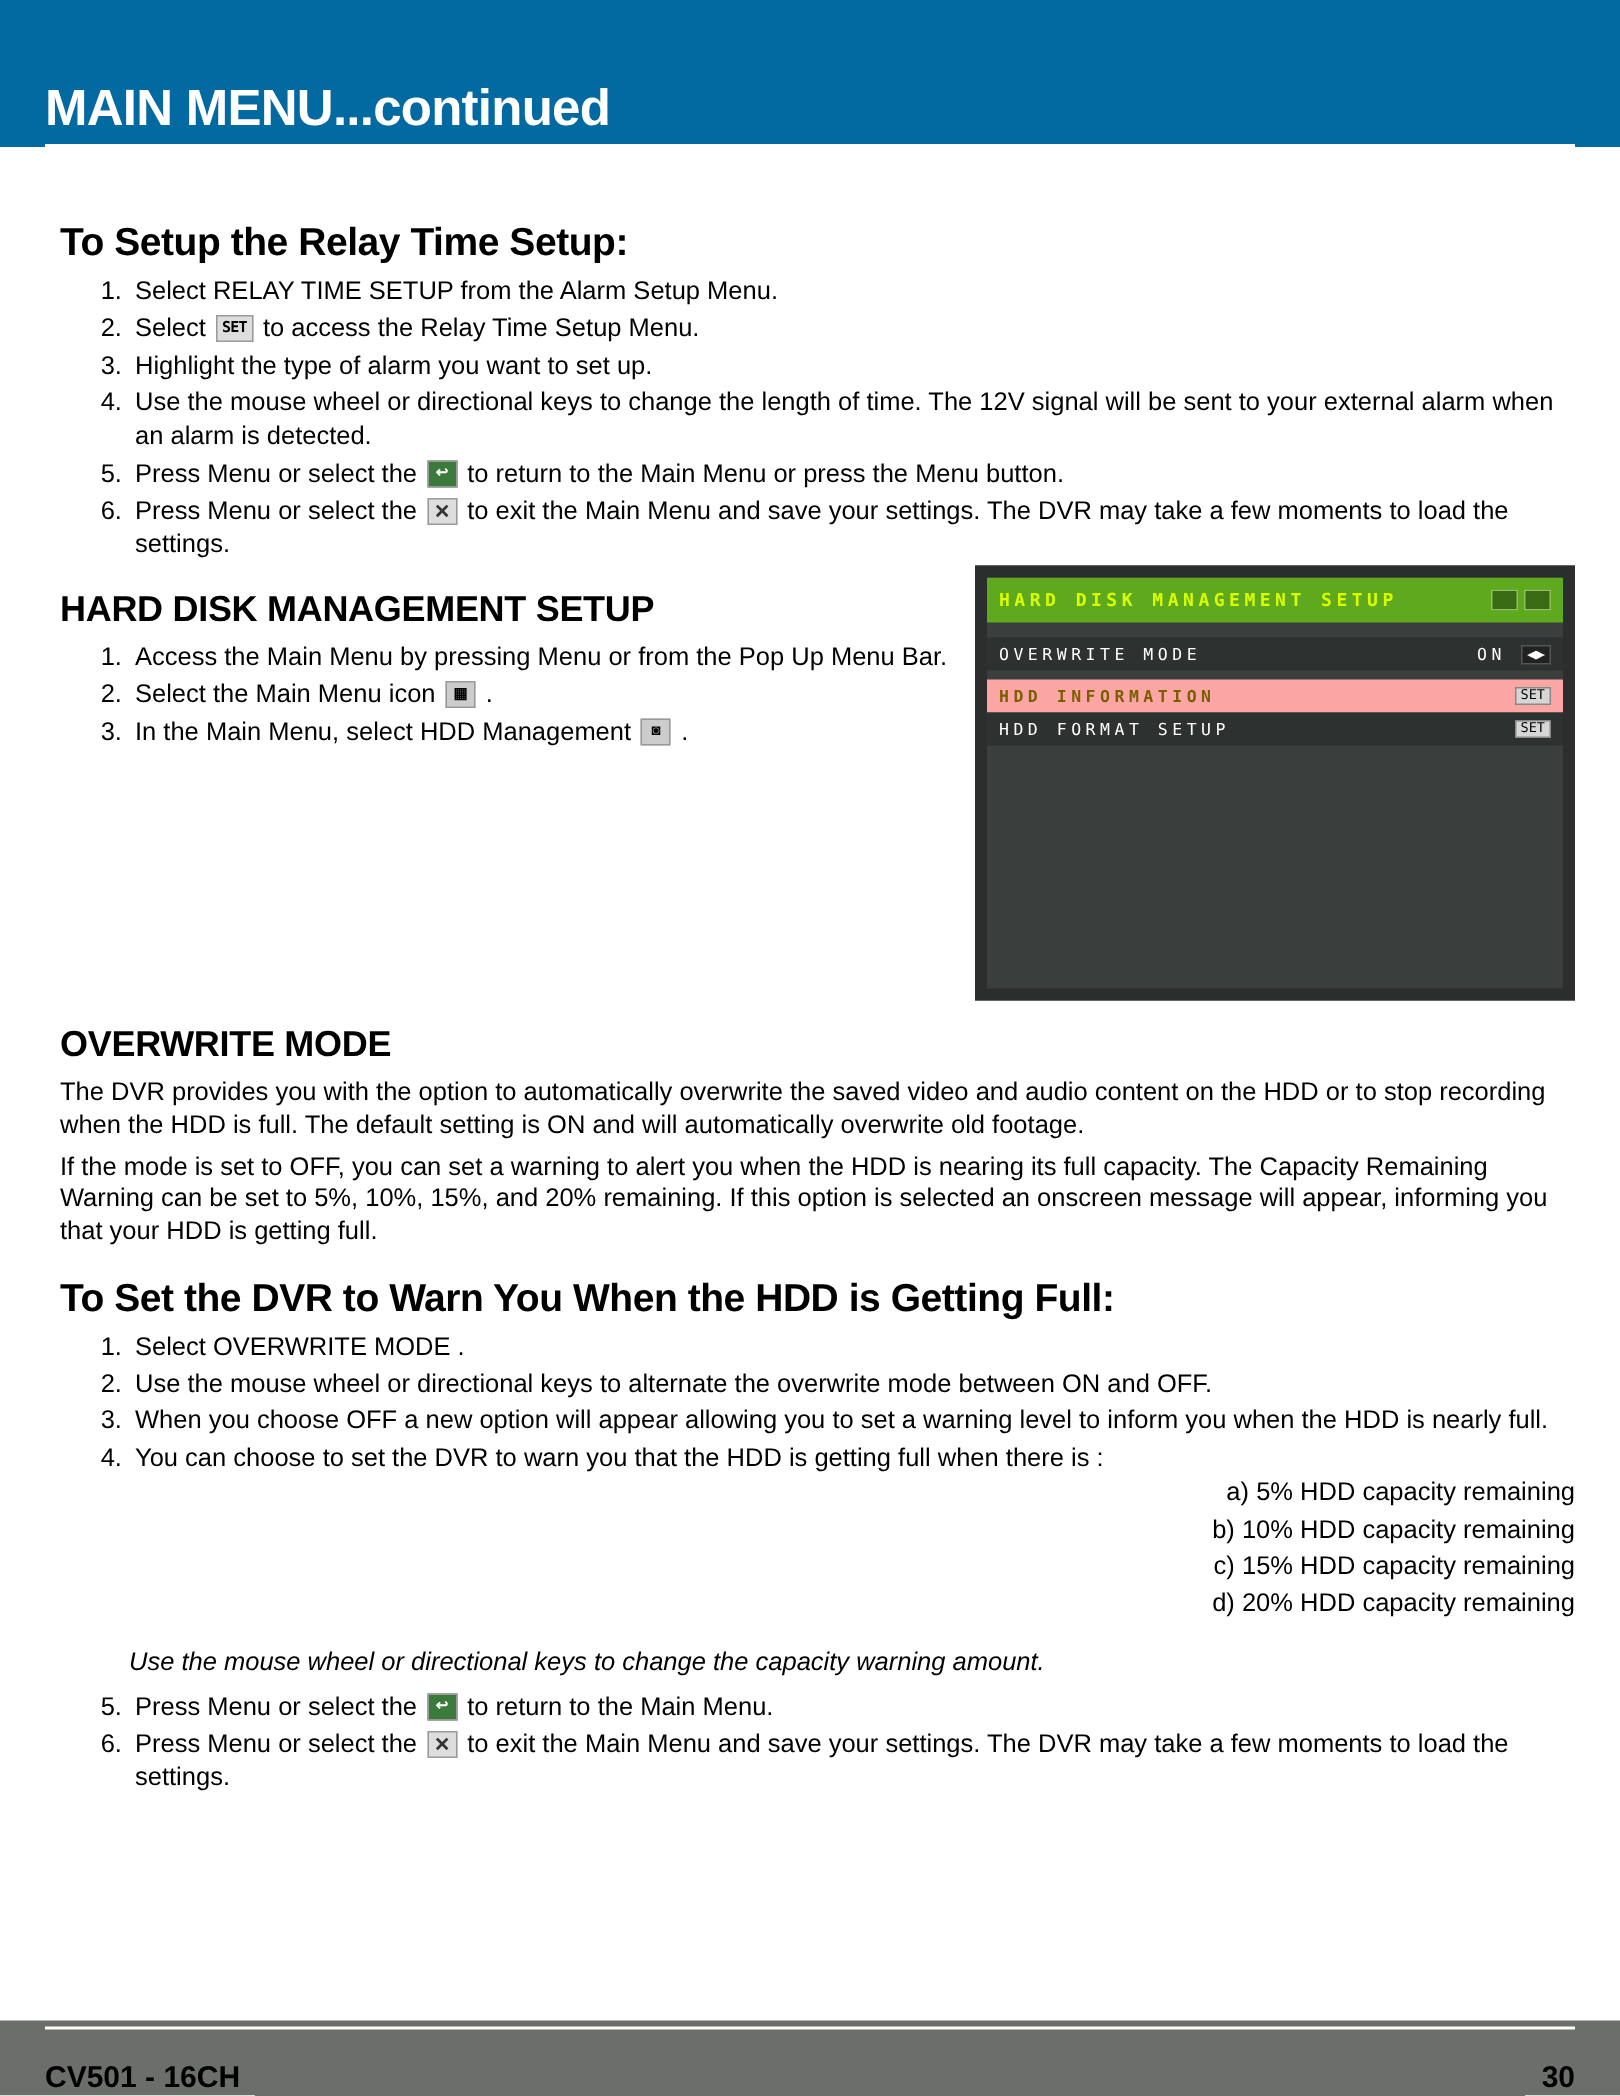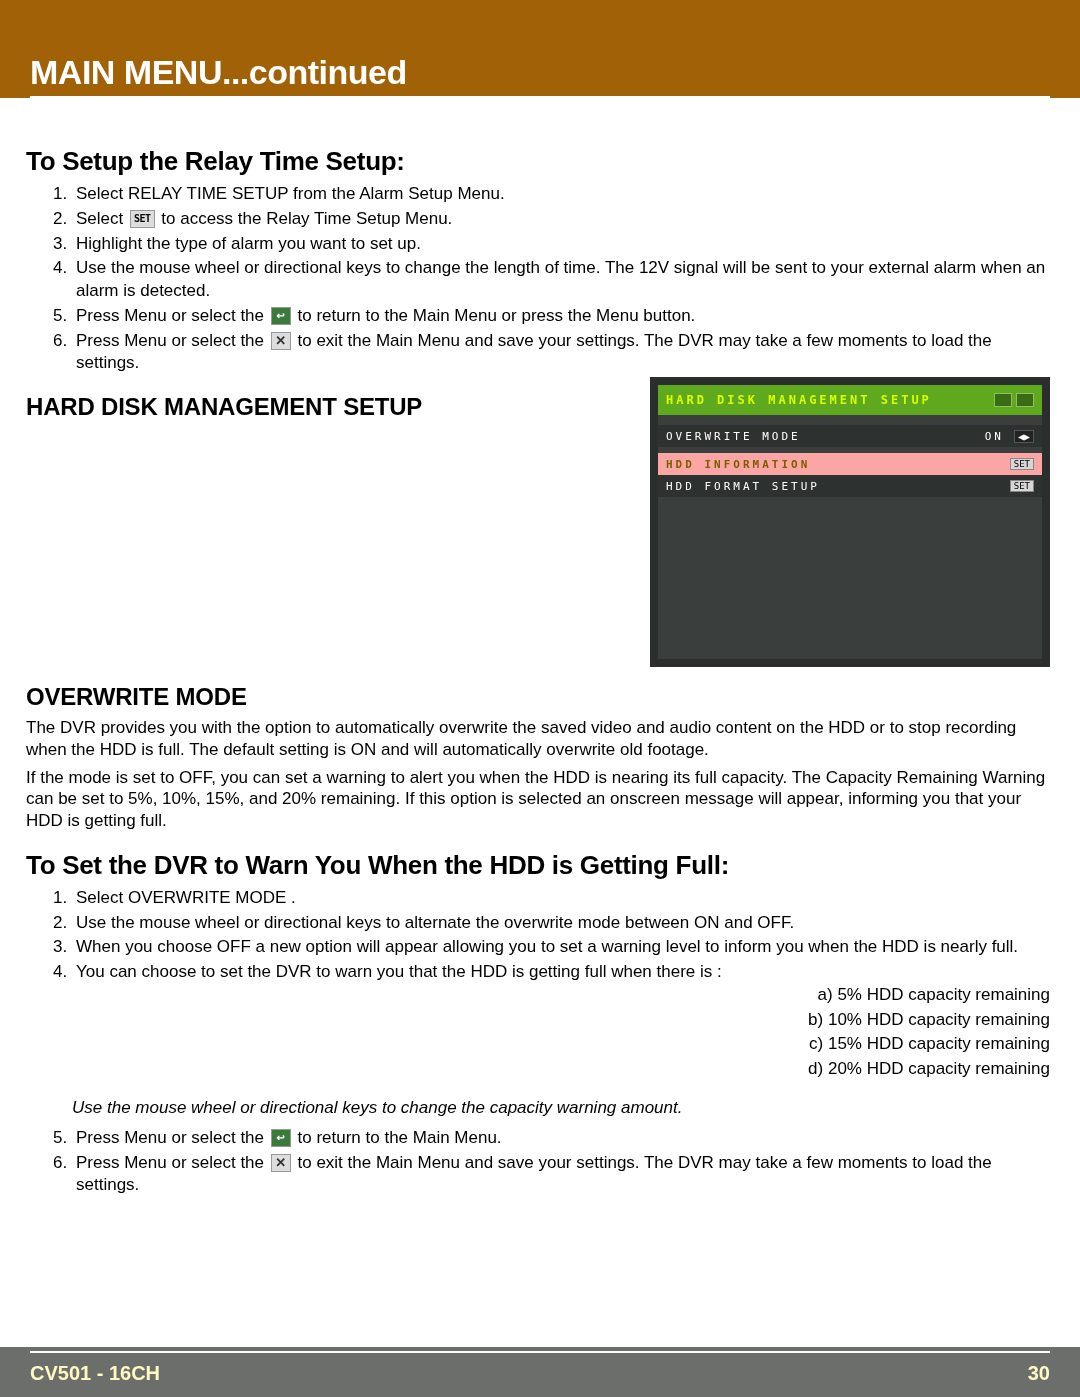--- a/index.html
+++ b/index.html
@@ -4,21 +4,21 @@
 <style>
   * { box-sizing: border-box; margin: 0; padding: 0; }
   body {
     width: 1080px;
     height: 1397px;
     font-family: "Myriad Pro", "Segoe UI", Arial, sans-serif;
     background: #fff;
     position: relative;
   }
   .page-header {
-    background: #a16207;
+    background: #0369a1;
     height: 98px;
     width: 100%;
     position: relative;
   }
   .page-header h1 {
     position: absolute;
     left: 30px;
     bottom: 6px;
     color: #fff;
     font-size: 34px;
@@ -28,21 +28,21 @@
   }
   .page-header .underline {
     position: absolute;
     left: 30px;
     bottom: 0;
     width: 1020px;
     height: 2px;
     background: #fff;
   }
   .content {
-    padding: 30px 30px 0 26px;
+    padding: 30px 30px 0 40px;
   }
   h2 {
     font-size: 26px;
     font-weight: 700;
     font-family: "Myriad Pro", "Arial Narrow", Arial, sans-serif;
     margin-top: 18px;
     margin-bottom: 6px;
     letter-spacing: -0.3px;
   }
   h3.caps {
@@ -121,25 +121,25 @@
   }
   .dvr-row .end-arrows {
     display:inline-block; background:#222; color:#fff; font-size:10px; padding:0 3px; letter-spacing:0; border:1px solid #555;
   }
 
   .footer {
     position: absolute;
     left: 0; right: 0; bottom: 0;
     height: 50px;
     background: #6b6e6a;
-    color: #fef9c3;
+    color: #000000;
     display: flex;
     align-items: flex-start;
     justify-content: space-between;
-    padding: 9px 30px 0 30px;
+    padding: 21px 30px 0 30px;
     font-weight: 700;
   }
   .footer .underline-top {
     position:absolute; top:4px; left:30px; width:1020px; height:2px; background:#fff;
   }
   .footer .model { font-size: 20px; margin-top:6px;}
   .footer .pnum { font-size: 20px; margin-top:6px;}
   .nowrap { white-space: nowrap; }
 </style>
 </head>
@@ -164,20 +164,29 @@
       <span>Press Menu or select the  </span><span class="inline-icon back">↩</span><span>  to return to the Main Menu or press the Menu button.</span>
     </li>
     <li>
       <span>Press Menu or select the  </span><span class="inline-icon close">✕</span><span>  to exit the Main Menu and save your settings. The DVR may take a few moments to load the settings.</span>
     </li>
   </ol>
 
   <div class="two-col">
     <div class="left">
       <h3 class="caps">HARD DISK MANAGEMENT SETUP</h3>
+      <ol>
+        <li>Access the Main Menu by pressing Menu or from the Pop Up Menu Bar.</li>
+        <li>
+          <span>Select the Main Menu icon </span><span class="inline-icon menu">▦</span><span>  .</span>
+        </li>
+        <li>
+          <span>In the Main Menu, select HDD Management </span><span class="inline-icon hdd">◙</span><span>  .</span>
+        </li>
+      </ol>
     </div>
     <div class="right">
       <div class="dvr-shot">
         <div class="dvr-titlebar">
           <span>HARD DISK MANAGEMENT SETUP</span>
           <span class="ticons">
               <span></span>
               <span></span>
             </span>
         </div>

